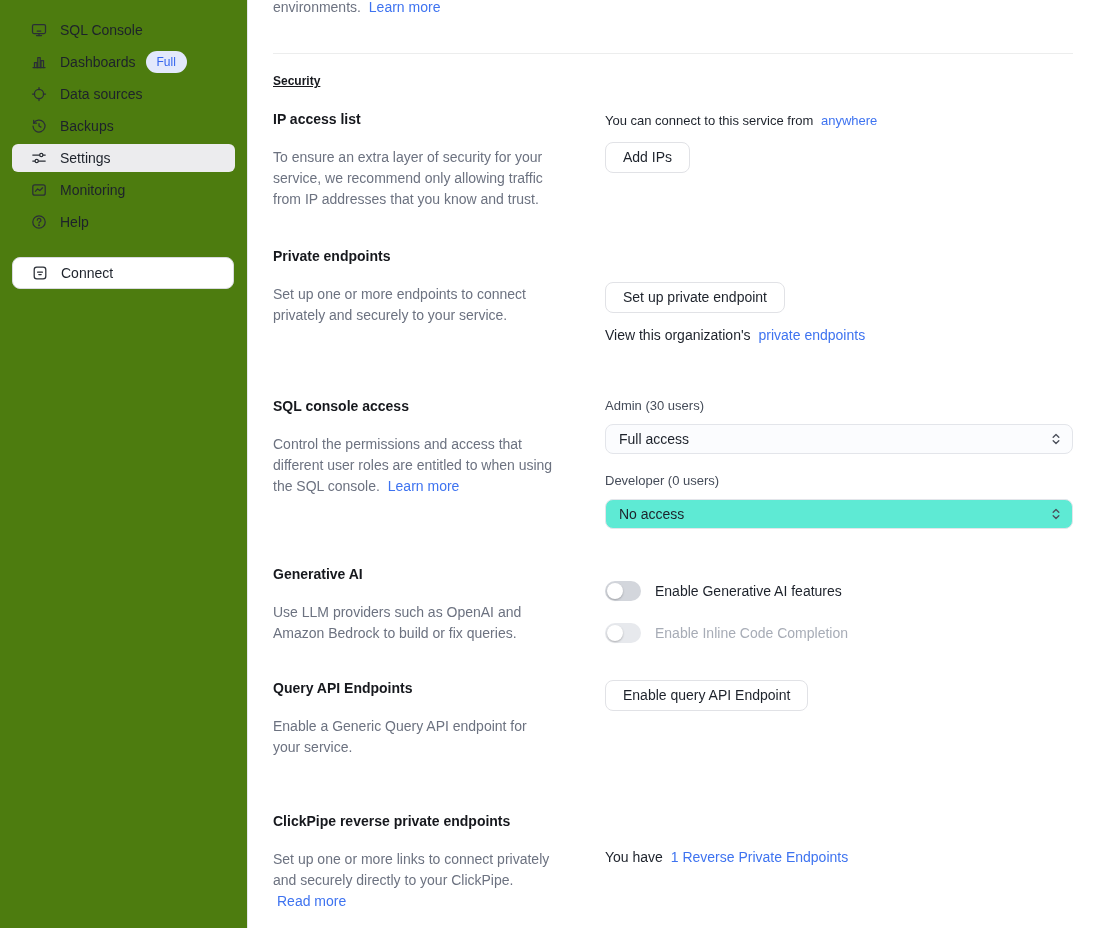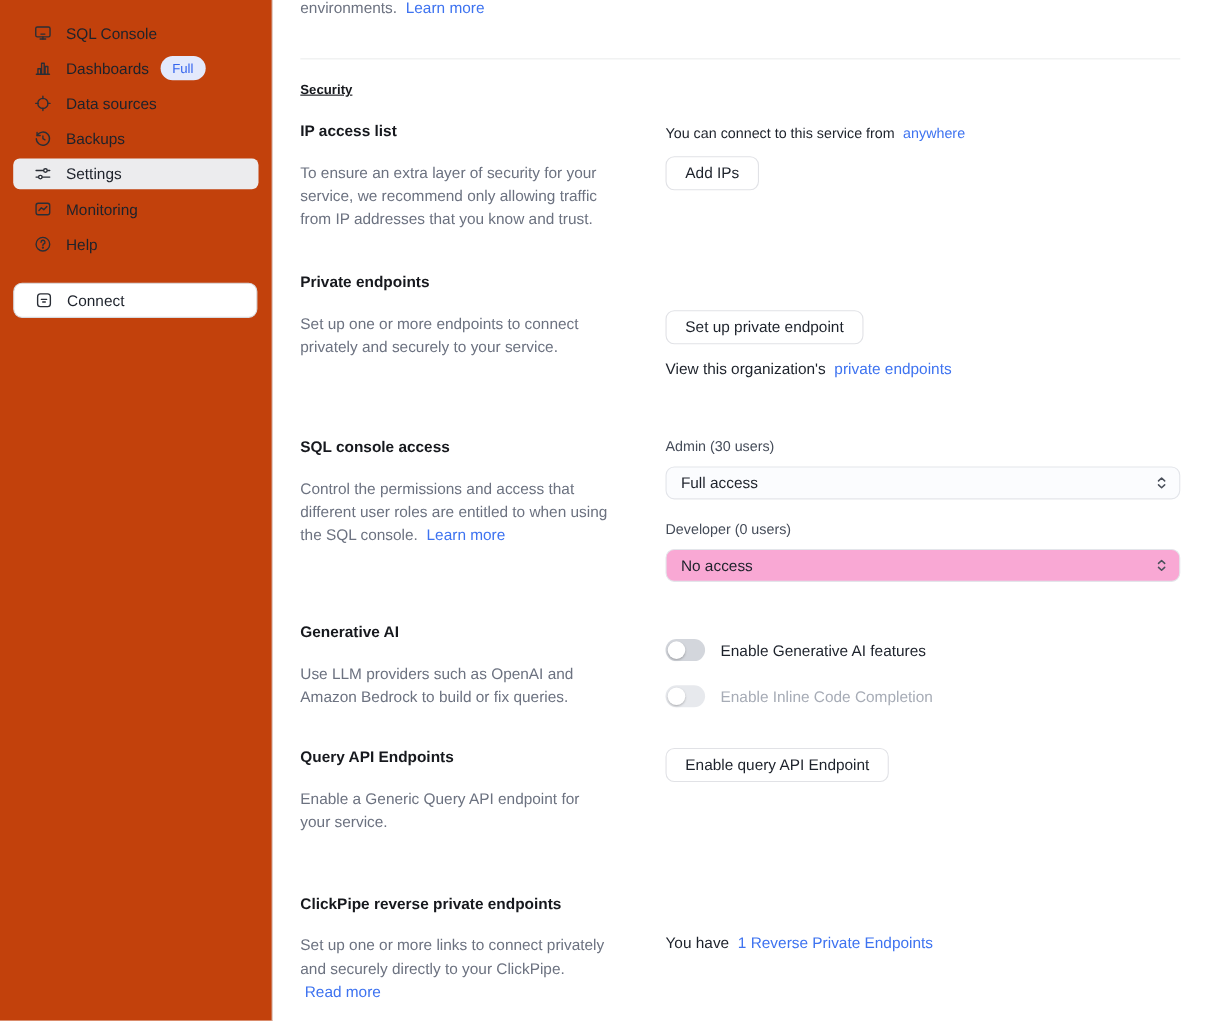--- a/index.html
+++ b/index.html
@@ -11,21 +11,21 @@
     display: flex;
     font-size: 14px;
   }
 
   
   .sidebar {
     width: 248px;
     flex: 0 0 248px;
     border-right: 1px solid #e7e8ea;
     padding: 16px 12px 0 12px;
-    background: #c2410c;
+    background: #4d7c0f;
   }
   .nav-item {
     display: flex;
     align-items: center;
     height: 28px;
     margin-bottom: 4px;
     padding: 0 10px 0 19px;
     border-radius: 6px;
     cursor: pointer;
     color: #1d222b;
@@ -130,21 +130,21 @@
     border-radius: 8px;
     display: flex;
     align-items: center;
     justify-content: space-between;
     padding: 0 10px 0 13px;
     font-size: 14px;
     color: #1d222b;
     cursor: pointer;
     background: #fbfcfe;
   }
-  .select.gray { background: #f9a8d4; }
+  .select.gray { background: #5eead4; }
   .field-gap { margin-top: 19px; }
 
   .toggle-row { display: flex; align-items: center; margin-top: 8px; }
   .toggle-row + .toggle-row { margin-top: 22px; }
   .toggle {
     width: 36px; height: 20px;
     border-radius: 10px;
     background: #d3d6dc;
     position: relative;
     cursor: pointer;

